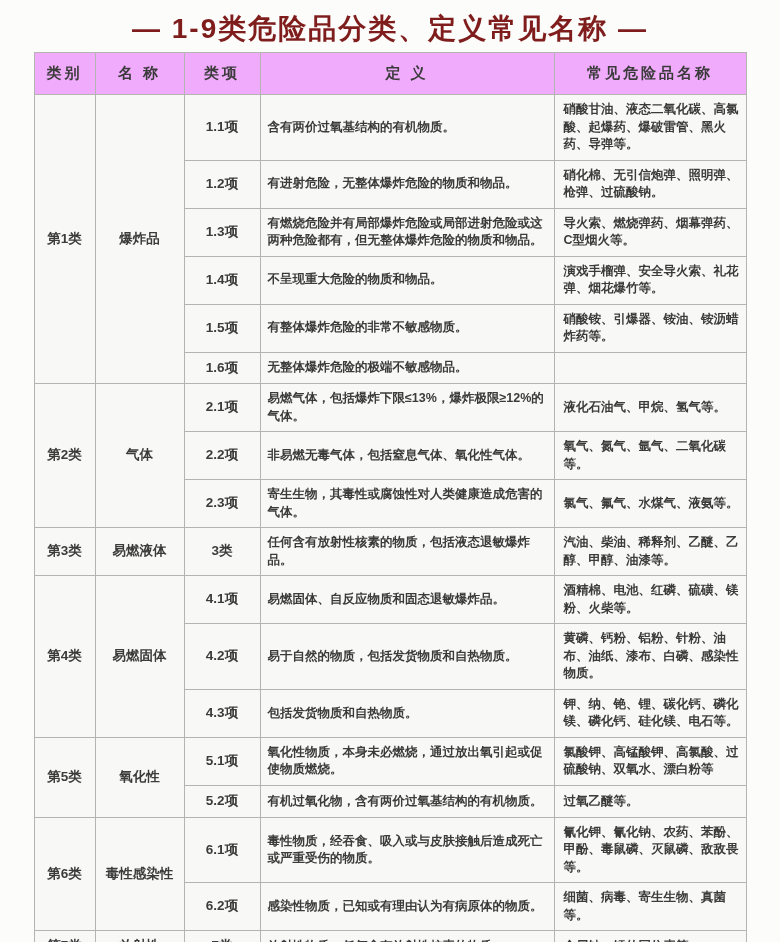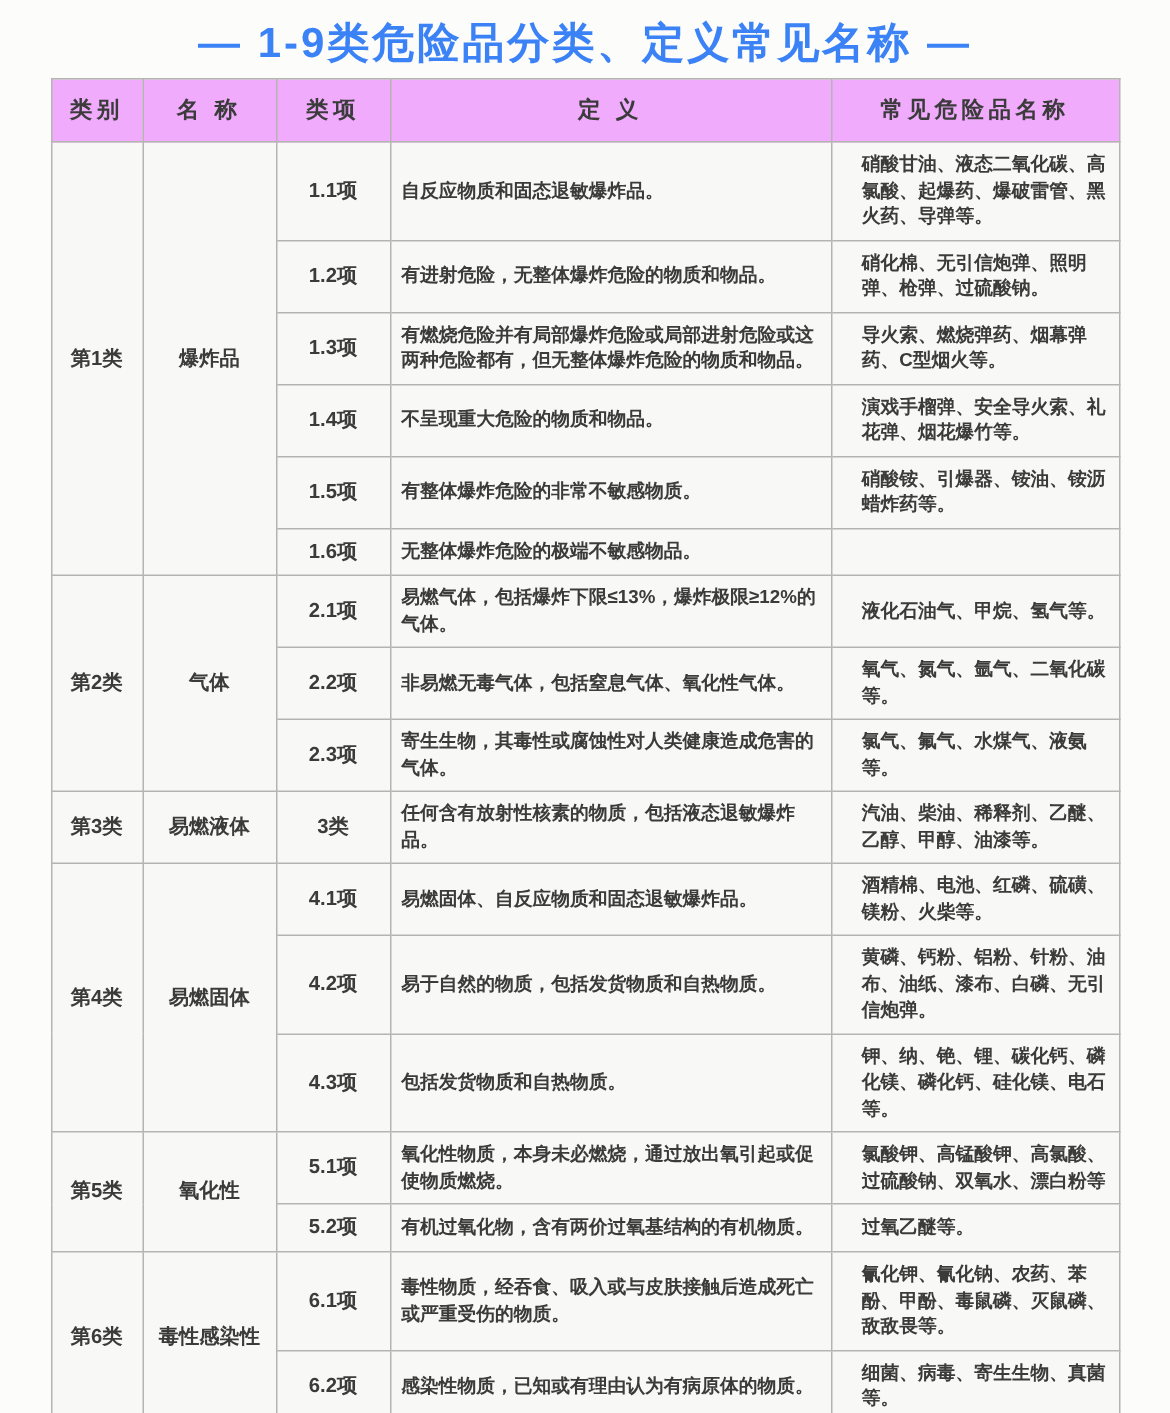--- a/index.html
+++ b/index.html
@@ -7,21 +7,21 @@
     width: 780px;
     font-family: "Liberation Sans", "DejaVu Sans", sans-serif;
   }
   body {
     height: 942px;
     background: #fcfcfa;
     overflow: hidden;
   }
   .page-title {
     text-align: center;
-    color: #3b82f6;
+    color: #7f1d1d;
     font-size: 28px;
     font-weight: 800;
     letter-spacing: 2px;
     padding-top: 10px;
     height: 50px;
     white-space: nowrap;
   }
   table.danger-table {
     width: 712px;
     margin: 2px auto 0 auto;
@@ -49,21 +49,21 @@
     padding: 6px 7px;
   }
   td.c-cat, td.c-name, td.c-item {
     text-align: center;
     font-size: 13.5px;
     font-weight: 700;
   }
   td.c-def, td.c-ex {
     text-align: left;
   }
-  td.c-ex { padding-left: 20px; }
+  td.c-ex { padding-left: 9px; }
 </style>
 </head>
 <body>
 
 <div class="page-title">— 1-9类危险品分类、定义常见名称 —</div>
 
 <table class="danger-table">
   <colgroup>
     <col style="width:61px">
     <col style="width:89px">
@@ -78,21 +78,21 @@
       <th>类项</th>
       <th>定  义</th>
       <th>常见危险品名称</th>
     </tr>
   </thead>
   <tbody id="table-body">
       <tr>
         <td class="c-cat" rowspan="6">第1类</td>
         <td class="c-name" rowspan="6">爆炸品</td>
         <td class="c-item">1.1项</td>
-        <td class="c-def">自反应物质和固态退敏爆炸品。</td>
+        <td class="c-def">含有两价过氧基结构的有机物质。</td>
         <td class="c-ex">硝酸甘油、液态二氧化碳、高氯酸、起爆药、爆破雷管、黑火药、导弹等。</td>
       </tr>
       <tr>
         <td class="c-item">1.2项</td>
         <td class="c-def">有进射危险，无整体爆炸危险的物质和物品。</td>
         <td class="c-ex">硝化棉、无引信炮弹、照明弹、枪弹、过硫酸钠。</td>
       </tr>
       <tr>
         <td class="c-item">1.3项</td>
         <td class="c-def">有燃烧危险并有局部爆炸危险或局部进射危险或这两种危险都有，但无整体爆炸危险的物质和物品。</td>
@@ -140,21 +140,21 @@
       <tr>
         <td class="c-cat" rowspan="3">第4类</td>
         <td class="c-name" rowspan="3">易燃固体</td>
         <td class="c-item">4.1项</td>
         <td class="c-def">易燃固体、自反应物质和固态退敏爆炸品。</td>
         <td class="c-ex">酒精棉、电池、红磷、硫磺、镁粉、火柴等。</td>
       </tr>
       <tr>
         <td class="c-item">4.2项</td>
         <td class="c-def">易于自然的物质，包括发货物质和自热物质。</td>
-        <td class="c-ex">黄磷、钙粉、铝粉、针粉、油布、油纸、漆布、白磷、无引信炮弹。</td>
+        <td class="c-ex">黄磷、钙粉、铝粉、针粉、油布、油纸、漆布、白磷、感染性物质。</td>
       </tr>
       <tr>
         <td class="c-item">4.3项</td>
         <td class="c-def">包括发货物质和自热物质。</td>
         <td class="c-ex">钾、纳、铯、锂、碳化钙、磷化镁、磷化钙、硅化镁、电石等。</td>
       </tr>
       <tr>
         <td class="c-cat" rowspan="2">第5类</td>
         <td class="c-name" rowspan="2">氧化性</td>
         <td class="c-item">5.1项</td>

